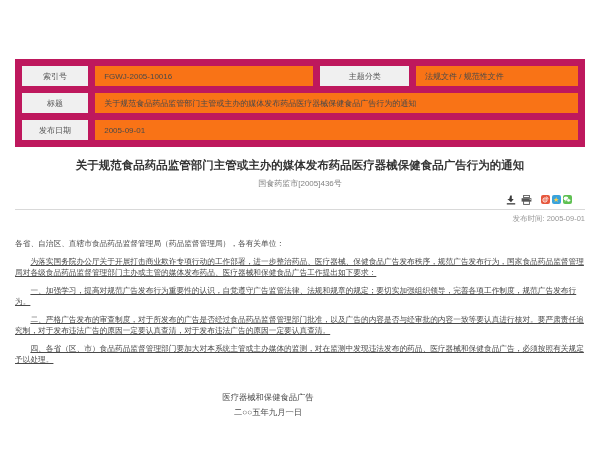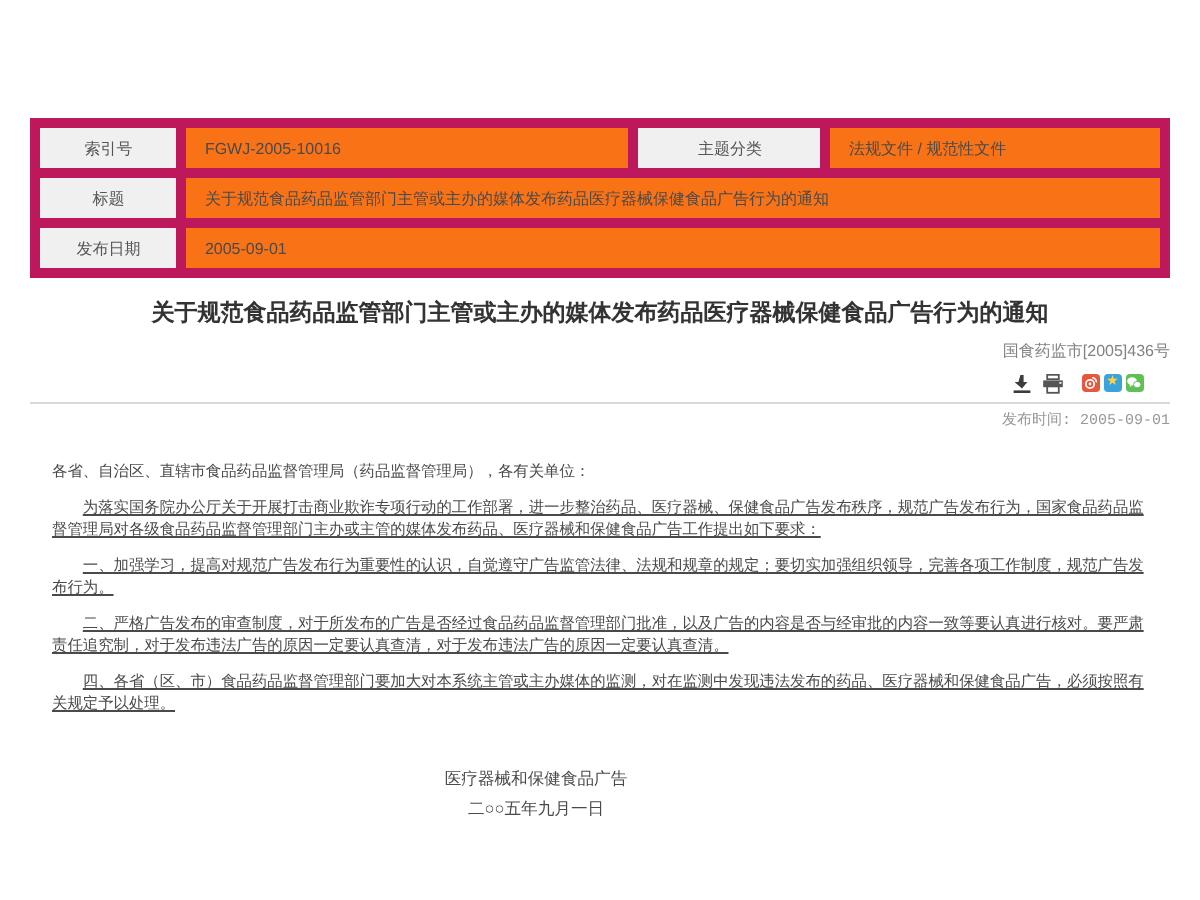--- a/index.html
+++ b/index.html
@@ -6,42 +6,42 @@
   body{
     width:600px;height:450px;background:#ffffff;overflow:hidden;
     font-family:"Liberation Sans","DejaVu Sans",sans-serif;
     color:#4a4a4a;
     -webkit-font-smoothing:antialiased;
   }
   .page{width:570px;margin:0 auto;padding-top:59px;}
 
   
   .meta-table{width:100%;border-collapse:collapse;table-layout:fixed;font-size:8px;color:#555;}
-  .meta-table td{border:5px solid #be185d;height:20px;padding:0 9px;overflow:hidden;white-space:nowrap;}
+  .meta-table td{border:7px solid #be185d;height:20px;padding:0 9px;overflow:hidden;white-space:nowrap;}
   .meta-table td.label{background:#f0f0f0;text-align:center;color:#555;padding:0 2px;}
   .meta-table td.value{background:#f97316;color:#4a4a4a;}
 
   
   .doc-title{font-size:11.5px;font-weight:bold;color:#333;text-align:center;margin:10px 6px 0;line-height:16px;}
-  .doc-number{font-size:8px;color:#828282;text-align:right;margin-top:5px;line-height:11px;}
+  .doc-number{font-size:8px;color:#828282;text-align:center;margin-top:5px;line-height:11px;}
 
   
   .toolbar{display:flex;justify-content:flex-end;align-items:center;gap:4px;
            padding:5px 13px 4px 0;border-bottom:1px solid #d9d9d9;}
   .tool-icon{display:inline-flex;width:11px;height:11px;align-items:center;justify-content:center;cursor:pointer;}
   .share-group{display:inline-flex;gap:1.5px;margin-left:5px;}
   .share{display:inline-flex;width:9.5px;height:9.5px;border-radius:2px;
          align-items:center;justify-content:center;cursor:pointer;}
   .share .star{font-size:7px;line-height:1;transform:translateY(-0.5px);}
 
-  .publish-time{text-align:right;font-size:7.5px;color:#979797;margin-top:4px;line-height:10px;font-family:Liberation Mono, monospace;}
+  .publish-time{text-align:right;font-size:7.5px;color:#979797;margin-top:4px;line-height:10px;}
 
   
   .doc-body{margin-top:14px;font-size:7.7px;line-height:11.5px;color:#4a4a4a;word-break:break-all;}
-  .doc-body p{margin:6px 11px;}
+  .doc-body p{margin:6px 0;}
   .doc-body p.para{text-indent:2em;text-decoration:underline;}
 
   .signature{margin-top:24px;margin-right:64px;text-align:center;font-size:8.3px;line-height:15px;color:#4a4a4a;}
 </style>
 </head>
 <body>
 
 <div class="page">
 
   <table class="meta-table">

